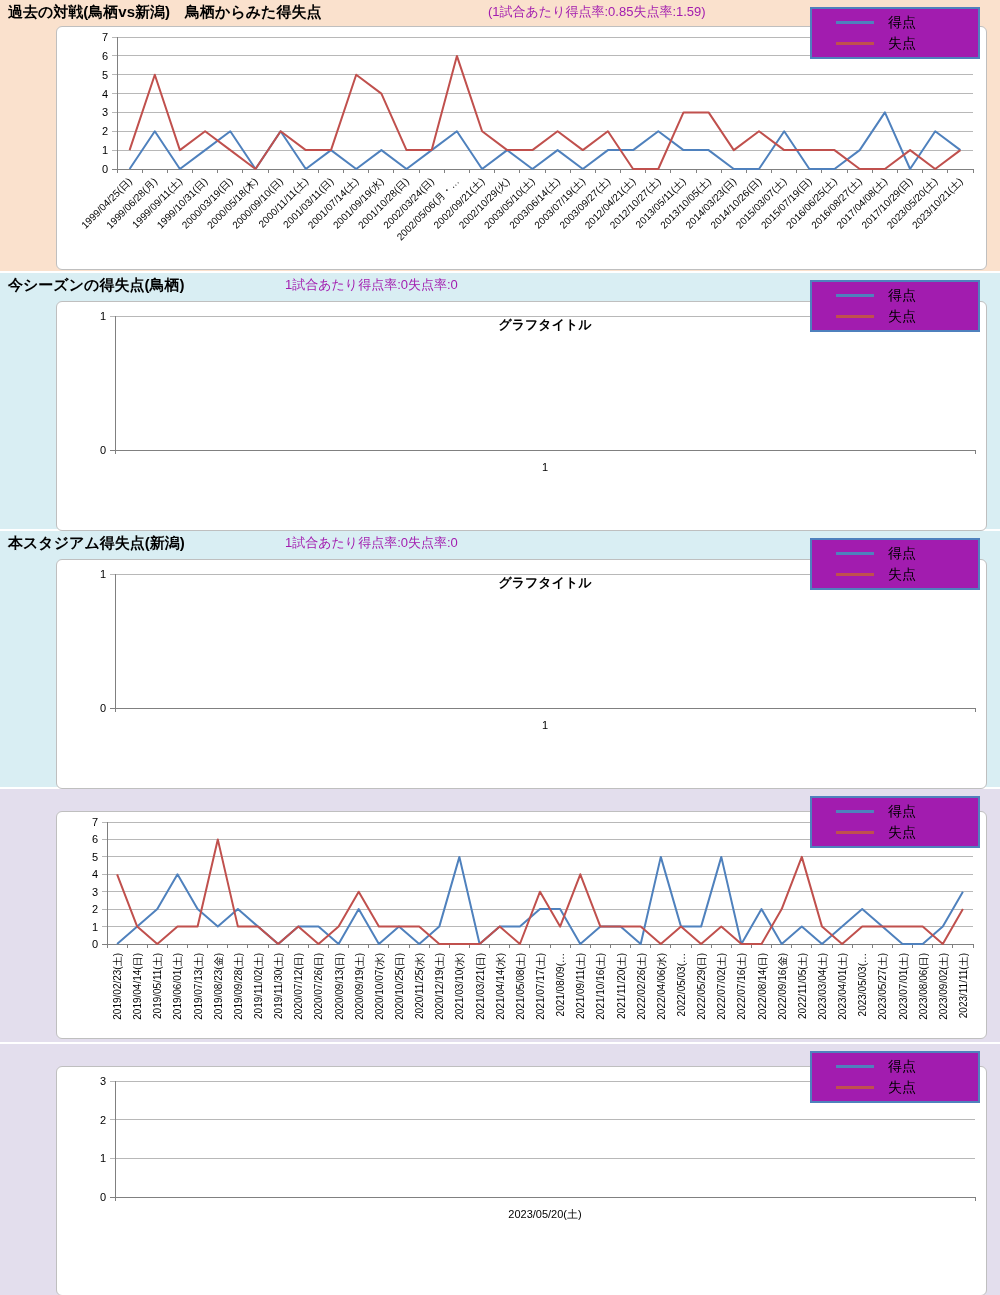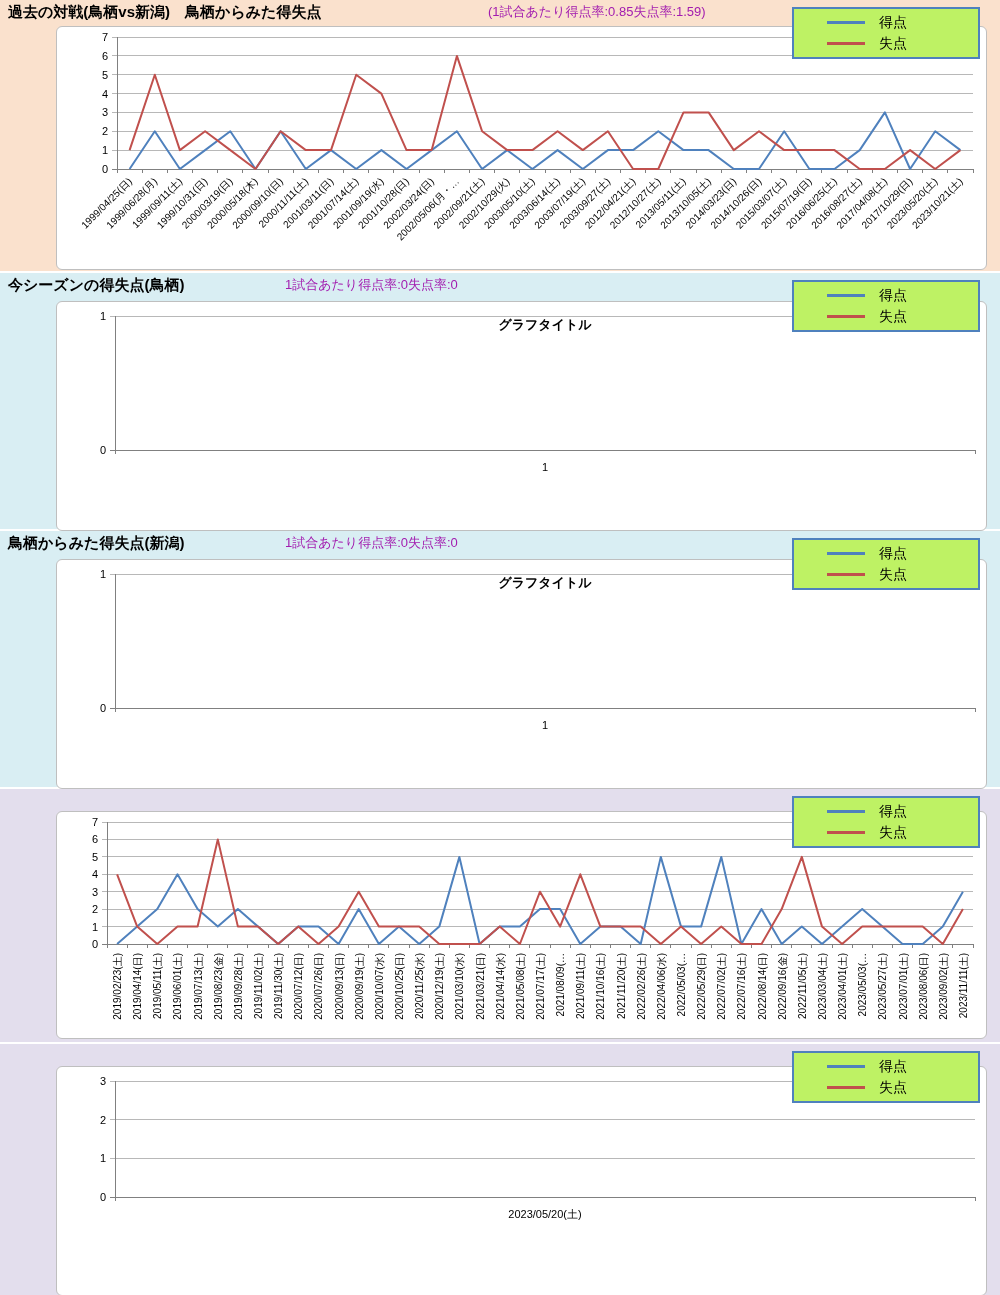--- a/index.html
+++ b/index.html
@@ -13,21 +13,21 @@
   .chartbox{position:absolute;left:56px;background:#fff;border:1px solid #bfbfbf;border-radius:6px;}
   .panel.p1{height:271px;}
   .panel.p2,.panel.p3{height:256px;}
   .panel.p4,.panel.p5{height:253px;}
   .p1 .chartbox{top:26px;width:929px;height:242px;}
   .p2 .chartbox,.p3 .chartbox{top:28px;width:929px;height:228px;}
   .p4 .chartbox{top:22px;width:929px;height:226px;}
   .p5 .chartbox{top:22px;width:929px;height:228px;}
   svg{display:block;}
   svg text{font-family:"Liberation Sans","DejaVu Sans",sans-serif;fill:#000;}
-  .legend{position:absolute;right:20px;top:7px;width:150px;background:#bef264;border:2px solid #4f81bd;padding:3px 17px;}
+  .legend{position:absolute;right:20px;top:7px;width:150px;background:#a21caf;border:2px solid #4f81bd;padding:3px 8px;}
   .lgrow{display:flex;align-items:center;height:21px;padding-left:16px;}
   .lgline{display:inline-block;width:38px;height:3px;}
   .lglabel{margin-left:14px;font-size:14px;color:#000;}
 </style>
 </head>
 <body>
 
 <div class="page">
 
   <section class="panel p1" style="background: rgb(250, 225, 205);">
@@ -164,21 +164,21 @@
         </div>
         <div class="lgrow">
           <span class="lgline" style="background: rgb(192, 80, 77);"></span>
           <span class="lglabel">失点</span>
         </div>
       </div>
   </section>
 
   <section class="panel p3" style="background: rgb(217, 238, 243);">
     <div class="panel-header">
-      <span class="ptitle">鳥栖からみた得失点(新潟)</span>
+      <span class="ptitle">本スタジアム得失点(新潟)</span>
       <span class="prate">1試合あたり得点率:0失点率:0</span>
     </div>
     <div class="chartbox">
       <svg id="chart2" width="927" height="226">
           <line x1="53" y1="148" x2="918" y2="148" stroke="#808080" stroke-width="1" shape-rendering="crispEdges"></line>
           <text x="49" y="152" text-anchor="end" font-size="11">0</text>
           <line x1="53" y1="14" x2="918" y2="14" stroke="#b8b8b8" stroke-width="1" shape-rendering="crispEdges"></line>
           <text x="49" y="18" text-anchor="end" font-size="11">1</text>
           <line x1="58" y1="14" x2="58" y2="151" stroke="#808080" shape-rendering="crispEdges"></line>
           <line x1="58" y1="148" x2="58" y2="152" stroke="#808080" shape-rendering="crispEdges"></line>

